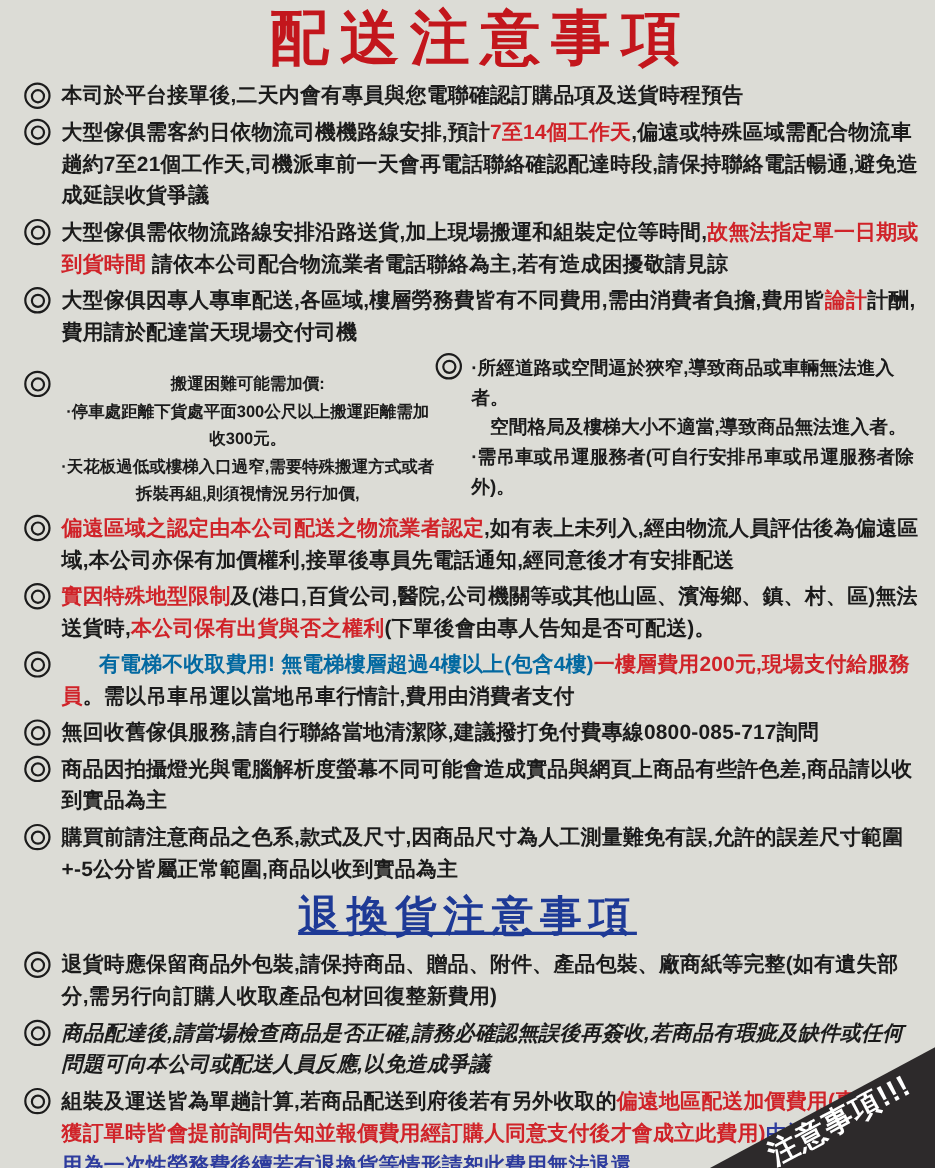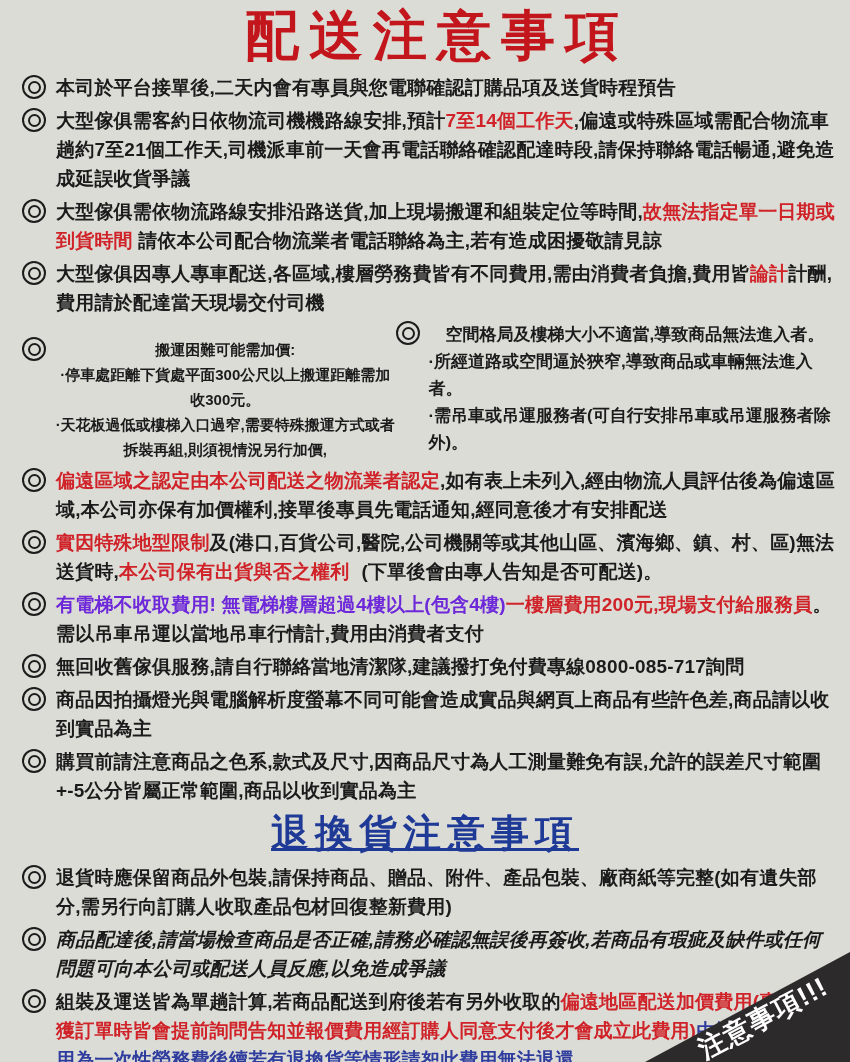--- a/index.html
+++ b/index.html
@@ -119,43 +119,43 @@
               <div class="col-header">搬運困難可能需加價:</div>
               <div class="col-line">·停車處距離下貨處平面300公尺以上搬運距離需加收300元。</div>
               <div class="col-line">·天花板過低或樓梯入口過窄,需要特殊搬運方式或者拆裝再組,則須視情況另行加價,</div>
             </div>
           </div>
           <div class="col col-right">
             <span class="bullet">
               <span class="bullet-in"></span>
             </span>
             <div class="col-content">
+              <div class="col-line">·所經道路或空間逼於狹窄,導致商品或車輛無法進入者。</div>
               <div class="col-line">　空間格局及樓梯大小不適當,導致商品無法進入者。</div>
-              <div class="col-line">·所經道路或空間逼於狹窄,導致商品或車輛無法進入者。</div>
               <div class="col-line">·需吊車或吊運服務者(可自行安排吊車或吊運服務者除外)。</div>
             </div>
           </div>
         </div>
         <div class="item">
           <span class="bullet">
             <span class="bullet-in"></span>
           </span>
           <div class="text"><span style="color: rgb(208, 35, 41);">偏遠區域之認定由本公司配送之物流業者認定</span><span style="color: rgb(27, 27, 27);">,如有表上未列入,經由物流人員評估後為偏遠區域,本公司亦保有加價權利,接單後專員先電話通知,經同意後才有安排配送</span></div>
         </div>
         <div class="item">
           <span class="bullet">
             <span class="bullet-in"></span>
           </span>
-          <div class="text"><span style="color: rgb(208, 35, 41);">實因特殊地型限制</span><span style="color: rgb(27, 27, 27);">及(港口,百貨公司,醫院,公司機關等或其他山區、濱海鄉、鎮、村、區)無法送貨時,</span><span style="color: rgb(208, 35, 41);">本公司保有出貨與否之權利</span><span style="color: rgb(27, 27, 27); padding-left: 12px;">(下單後會由專人告知是否可配送)。</span></div>
-        </div>
-        <div class="item">
-          <span class="bullet">
-            <span class="bullet-in"></span>
-          </span>
-          <div class="text"><span style="color: #6d28d9;">有電梯不收取費用! 無電梯樓層超過4樓以上(包含4樓)</span><span style="color: rgb(208, 35, 41);">一樓層費用200元,現場支付給服務員</span><span style="color: rgb(27, 27, 27);">。需以吊車吊運以當地吊車行情計,費用由消費者支付</span></div>
+          <div class="text"><span style="color: rgb(208, 35, 41);">實因特殊地型限制</span><span style="color: rgb(27, 27, 27);">及(港口,百貨公司,醫院,公司機關等或其他山區、濱海鄉、鎮、村、區)無法送貨時,</span><span style="color: rgb(208, 35, 41);">本公司保有出貨與否之權利</span><span style="color: rgb(27, 27, 27);">(下單後會由專人告知是否可配送)。</span></div>
+        </div>
+        <div class="item">
+          <span class="bullet">
+            <span class="bullet-in"></span>
+          </span>
+          <div class="text"><span style="color: #0369a1; margin-left: 34px;">有電梯不收取費用! 無電梯樓層超過4樓以上(包含4樓)</span><span style="color: rgb(208, 35, 41);">一樓層費用200元,現場支付給服務員</span><span style="color: rgb(27, 27, 27);">。需以吊車吊運以當地吊車行情計,費用由消費者支付</span></div>
         </div>
         <div class="item">
           <span class="bullet">
             <span class="bullet-in"></span>
           </span>
           <div class="text"><span style="color: rgb(27, 27, 27);">無回收舊傢俱服務,請自行聯絡當地清潔隊,建議撥打免付費專線0800-085-717詢問</span></div>
         </div>
         <div class="item">
           <span class="bullet">
             <span class="bullet-in"></span>

